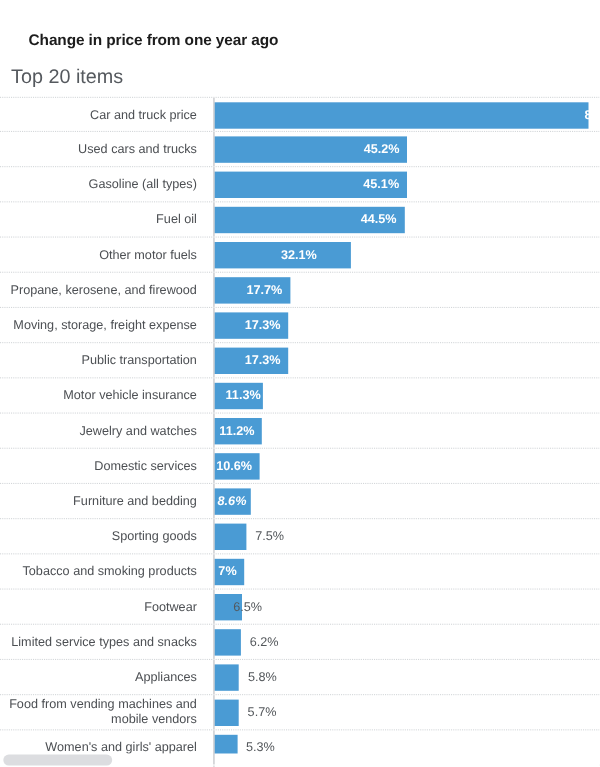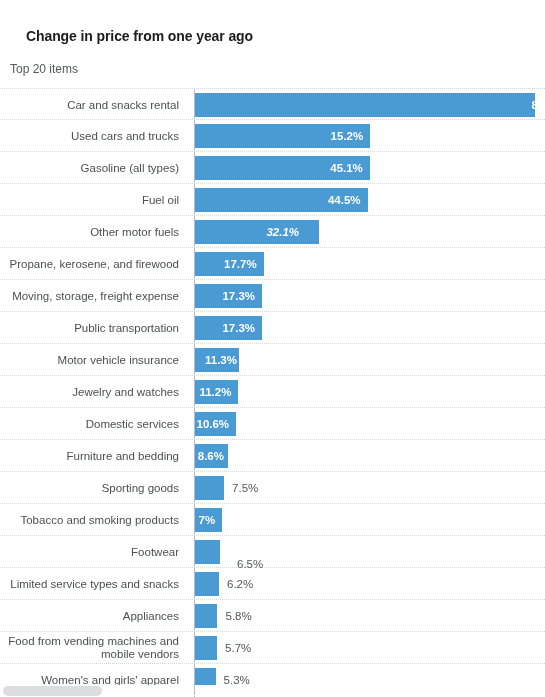--- a/index.html
+++ b/index.html
@@ -26,21 +26,21 @@
   }
   .chart-title {
     font-size: 14px;
     font-weight: bold;
     color: #1c1c1c;
     letter-spacing: -0.1px;
     line-height: 17px;
     margin: 16px;
   }
   .chart-subtitle {
-    font-size: 12px;
+    font-size: 18px;
     color: #55595e;
     line-height: 16px;
     margin: 4px 0 0 0;
   }
 
   
   .plot {
     position: relative;
     margin-top: 11px;
     width: 545px;
@@ -145,33 +145,33 @@
 
 <div id="chart-root">
 
   <div class="header">
     <div class="chart-title">Change in price from one year ago</div>
     <div class="chart-subtitle">Top 20 items</div>
   </div>
 
   <div class="plot" id="plot-area">
       <div class="row">
-        <div class="row-label">Car and snacks rental</div>
+        <div class="row-label">Car and truck price</div>
         <div class="axis"></div>
         <div class="bar-wrap">
           <div class="bar" style="width: 340px; background: rgb(74, 155, 212);"></div>
           <div class="bar-value-in" style="left: 0px; width: 376px; justify-content: flex-end; color: rgb(255, 255, 255);">87.7%</div>
         </div>
       </div>
       <div class="row">
         <div class="row-label">Used cars and trucks</div>
         <div class="axis"></div>
         <div class="bar-wrap">
           <div class="bar" style="width: 175.234px; background: rgb(74, 155, 212);"></div>
-          <div class="bar-value-in" style="left: 0px; width: 175.234px; justify-content: flex-end; color: rgb(255, 255, 255);">15.2%</div>
+          <div class="bar-value-in" style="left: 0px; width: 175.234px; justify-content: flex-end; color: rgb(255, 255, 255);">45.2%</div>
         </div>
       </div>
       <div class="row">
         <div class="row-label">Gasoline (all types)</div>
         <div class="axis"></div>
         <div class="bar-wrap">
           <div class="bar" style="width: 174.846px; background: rgb(74, 155, 212);"></div>
           <div class="bar-value-in" style="left: 0px; width: 174.846px; justify-content: flex-end; color: rgb(255, 255, 255); padding-left: 28px;">45.1%</div>
         </div>
       </div>
@@ -181,21 +181,21 @@
         <div class="bar-wrap">
           <div class="bar" style="width: 172.52px; background: rgb(74, 155, 212);"></div>
           <div class="bar-value-in" style="left: 0px; width: 172.52px; justify-content: flex-end; color: rgb(255, 255, 255); padding-left: 20px;">44.5%</div>
         </div>
       </div>
       <div class="row">
         <div class="row-label">Other motor fuels</div>
         <div class="axis"></div>
         <div class="bar-wrap">
           <div class="bar" style="width: 124.447px; background: rgb(74, 155, 212);"></div>
-          <div class="bar-value-in" style="left: 11px; width: 100px; justify-content: flex-end; color: rgb(255, 255, 255); font-style: italic;">32.1%</div>
+          <div class="bar-value-in" style="left: 0px; width: 100px; justify-content: flex-end; color: rgb(255, 255, 255);">32.1%</div>
         </div>
       </div>
       <div class="row">
         <div class="row-label">Propane, kerosene, and firewood</div>
         <div class="axis"></div>
         <div class="bar-wrap">
           <div class="bar" style="width: 68.6203px; background: rgb(74, 155, 212);"></div>
           <div class="bar-value-in" style="left: 0px; width: 68.6203px; justify-content: flex-end; color: rgb(255, 255, 255);">17.7%</div>
         </div>
       </div>
@@ -237,21 +237,21 @@
         <div class="bar-wrap">
           <div class="bar" style="width: 41.0946px; background: rgb(74, 155, 212);"></div>
           <div class="bar-value-in" style="left: 0px; width: 41.0946px; justify-content: flex-end; color: rgb(255, 255, 255);">10.6%</div>
         </div>
       </div>
       <div class="row">
         <div class="row-label">Furniture and bedding</div>
         <div class="axis"></div>
         <div class="bar-wrap">
           <div class="bar" style="width: 33.3409px; background: rgb(74, 155, 212);"></div>
-          <div class="bar-value-in" style="left: 0px; width: 36px; justify-content: flex-end; color: rgb(255, 255, 255);">8.6%</div>
+          <div class="bar-value-in" style="left: 0px; width: 36px; justify-content: flex-end; color: rgb(255, 255, 255); font-style: italic;">8.6%</div>
         </div>
       </div>
       <div class="row">
         <div class="row-label">Sporting goods</div>
         <div class="axis"></div>
         <div class="bar-wrap">
           <div class="bar" style="width: 29.0764px; background: rgb(74, 155, 212);"></div>
           <div class="bar-value-out" style="left: 29.0764px; color: rgb(83, 87, 91);">7.5%</div>
         </div>
       </div>
@@ -261,21 +261,21 @@
         <div class="bar-wrap">
           <div class="bar" style="width: 27.138px; background: rgb(74, 155, 212);"></div>
           <div class="bar-value-in" style="left: 0px; width: 27.138px; justify-content: flex-end; color: rgb(255, 255, 255);">7%</div>
         </div>
       </div>
       <div class="row">
         <div class="row-label">Footwear</div>
         <div class="axis"></div>
         <div class="bar-wrap">
           <div class="bar" style="width: 25.1995px; background: rgb(74, 155, 212);"></div>
-          <div class="bar-value-out" style="left: 34px; color: rgb(83, 87, 91); margin-top: 12px;">6.5%</div>
+          <div class="bar-value-out" style="left: 9px; color: rgb(83, 87, 91);">6.5%</div>
         </div>
       </div>
       <div class="row">
         <div class="row-label">Limited service types and snacks</div>
         <div class="axis"></div>
         <div class="bar-wrap">
           <div class="bar" style="width: 24.0365px; background: rgb(74, 155, 212);"></div>
           <div class="bar-value-out" style="left: 24.0365px; color: rgb(83, 87, 91);">6.2%</div>
         </div>
       </div>

